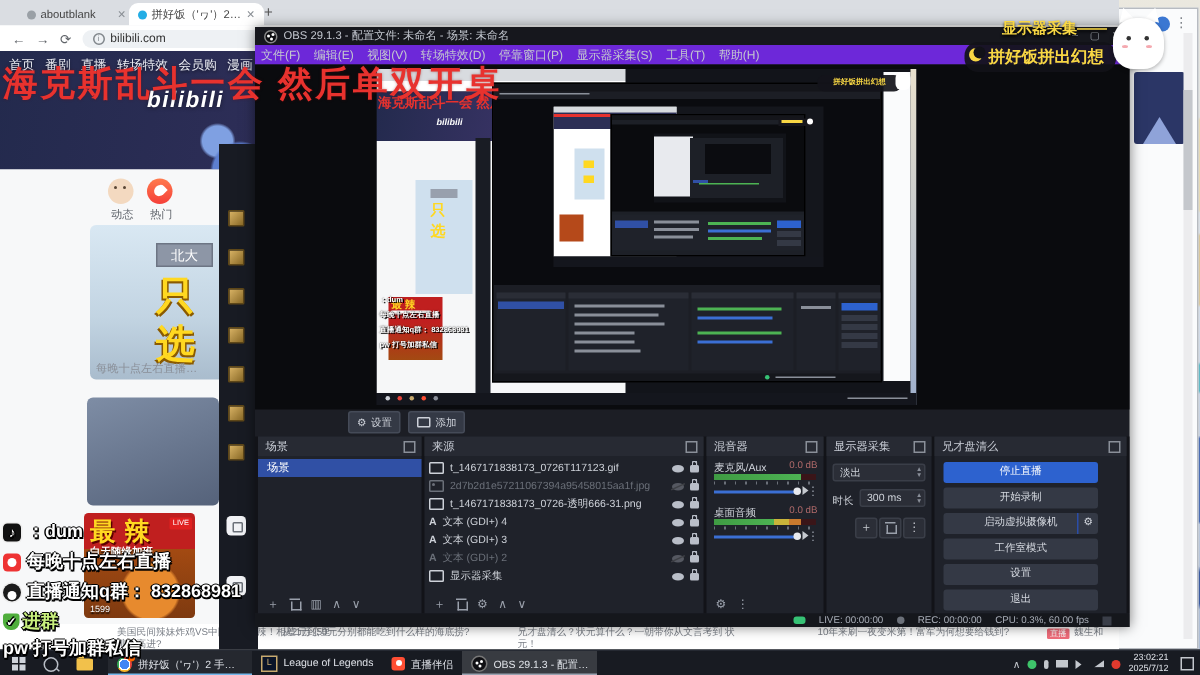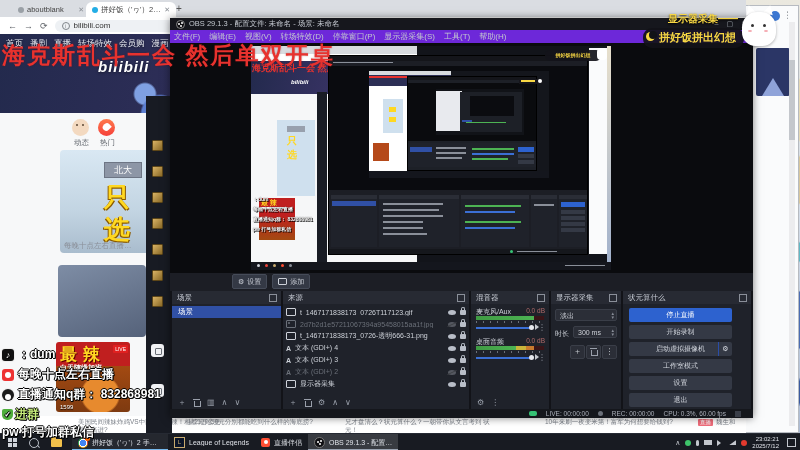--- a/index.html
+++ b/index.html
@@ -614,21 +614,21 @@
         <div class="combo" style="left:22px;top:35px;width:44px">
           <span>300 ms</span>
           <span class="spin">▴<br>▾</span>
         </div>
         <div class="sqbtn" style="left:19px;top:54px">＋</div>
         <div class="sqbtn" style="left:35px;top:54px"><span class="trash" style="display:inline-block;vertical-align:-1px"></span></div>
         <div class="sqbtn" style="left:51px;top:54px">⋮</div>
       </div>
 
       <div class="dock" style="left:453px;width:128px">
-        <div class="dock-h">状元算什么</div>
+        <div class="dock-h">兄才盘清么</div>
         <i class="popico"></i>
         <div class="cbtn primary" style="top:17px">停止直播</div>
         <div class="cbtn" style="top:34px">开始录制</div>
         <div class="cbtn" style="top:51px">
           <span>启动虚拟摄像机</span>
           <span class="gearbox">⚙</span>
         </div>
         <div class="cbtn" style="top:68px">工作室模式</div>
         <div class="cbtn" style="top:85px">设置</div>
         <div class="cbtn" style="top:102px">退出</div>

